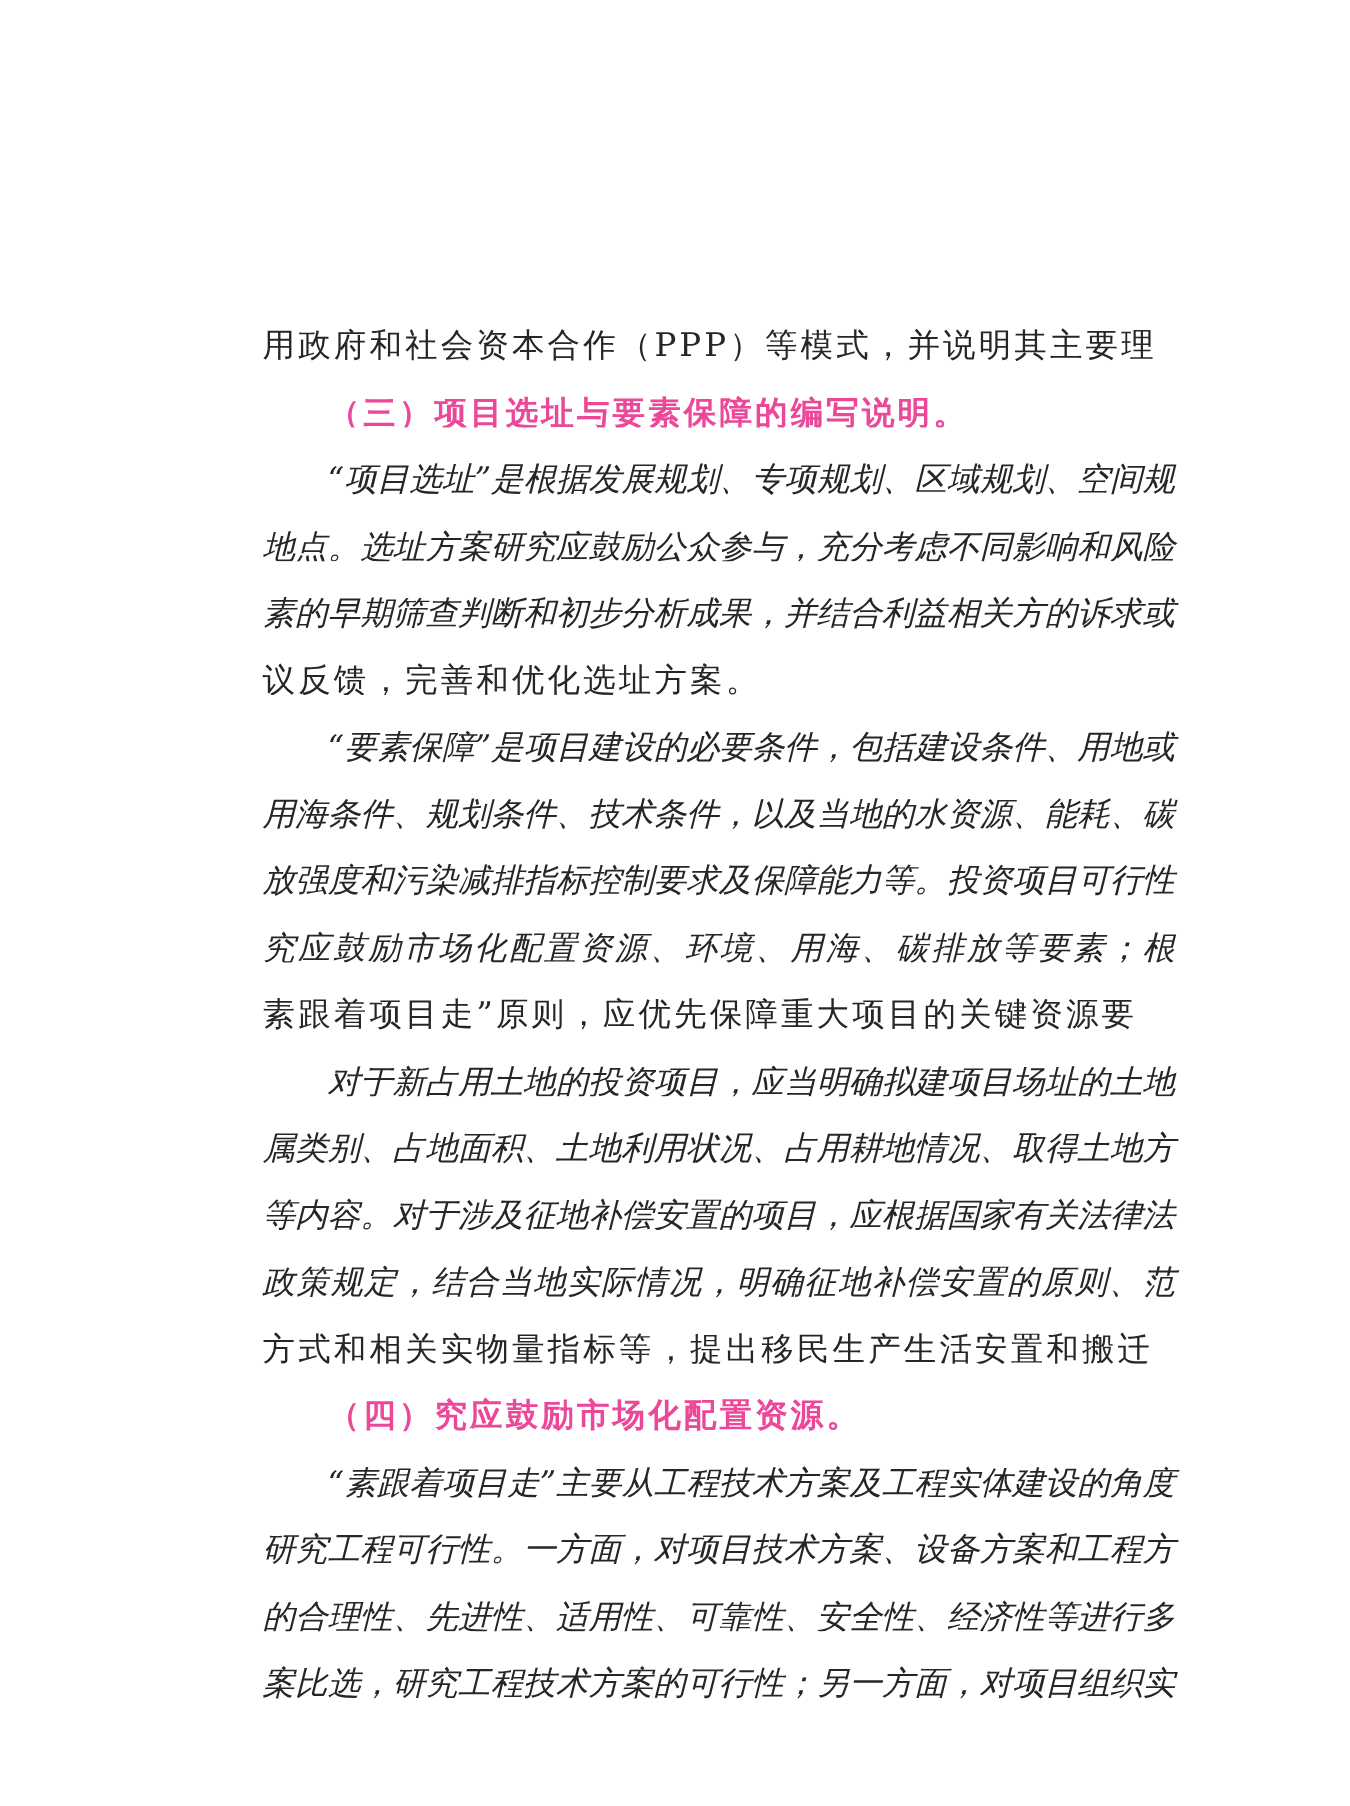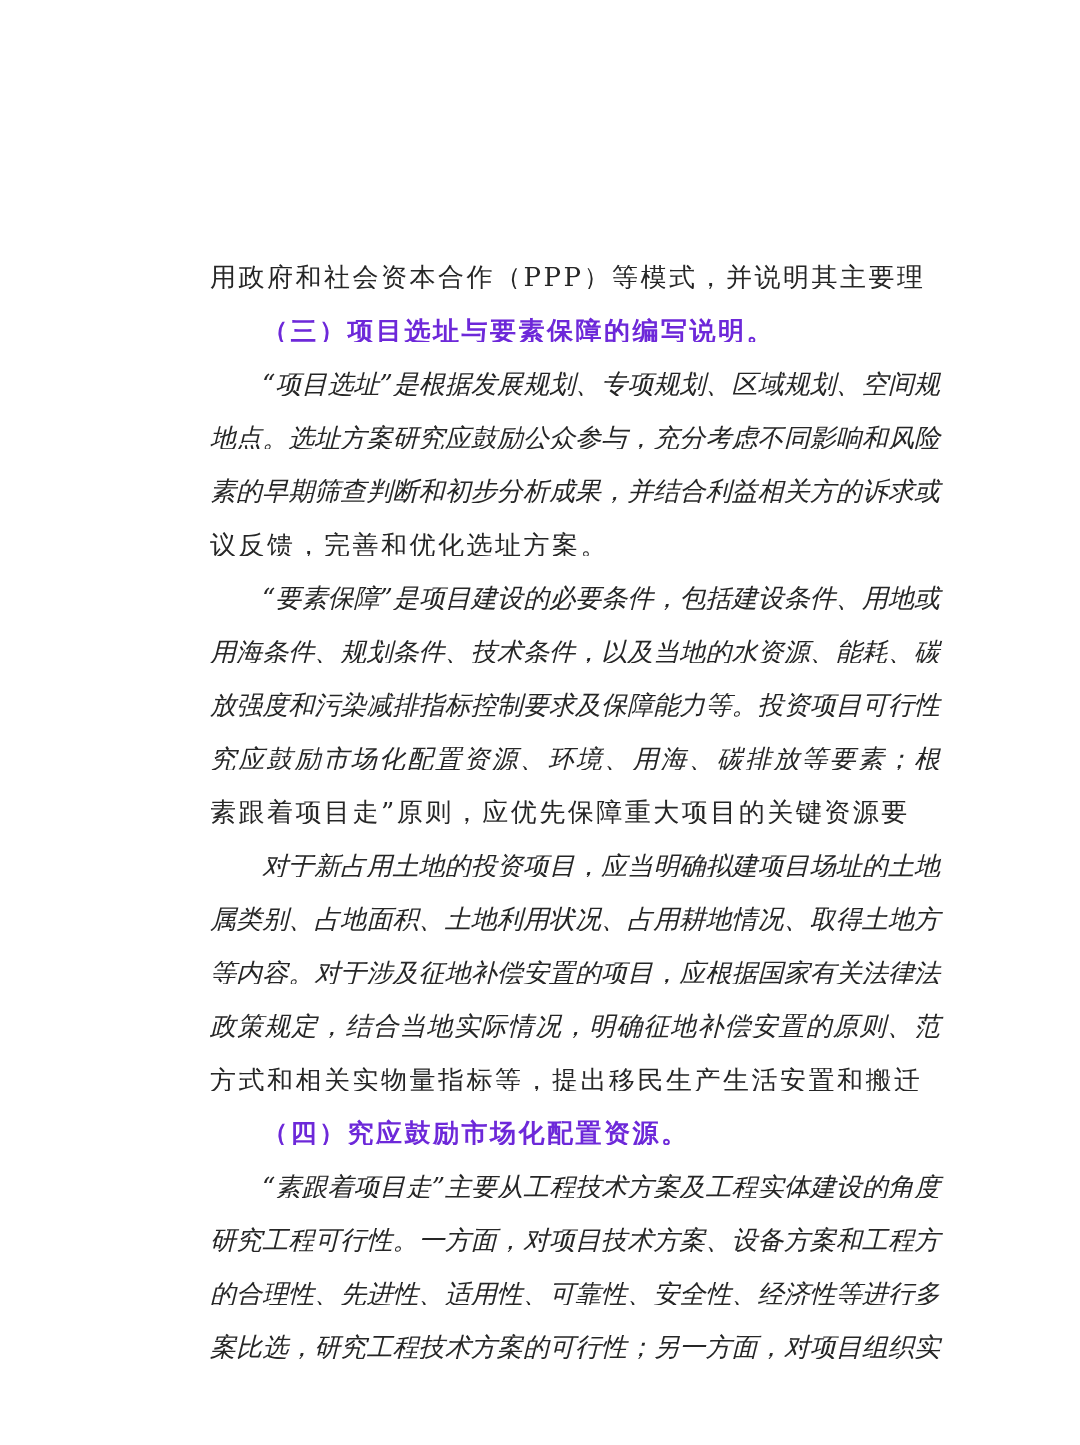--- a/index.html
+++ b/index.html
@@ -30,21 +30,21 @@
     text-align: justify;
     text-align-last: justify;
     font-style: italic;
   }
   .short {
     text-align: left;
     text-align-last: left;
     letter-spacing: 2.5px;
   }
   .indent { text-indent: 2em; }
-  .bold { font-weight: 700; color: #6d28d9; }
+  .bold { font-weight: 700; color: #ec4899; }
   .page-num {
     position: absolute;
     left: 0;
     right: 0;
     top: 1398px;
     text-align: center;
     font-size: 23px;
     color: #303030;
     font-family: "DejaVu Serif", "Liberation Serif", serif;
   }

